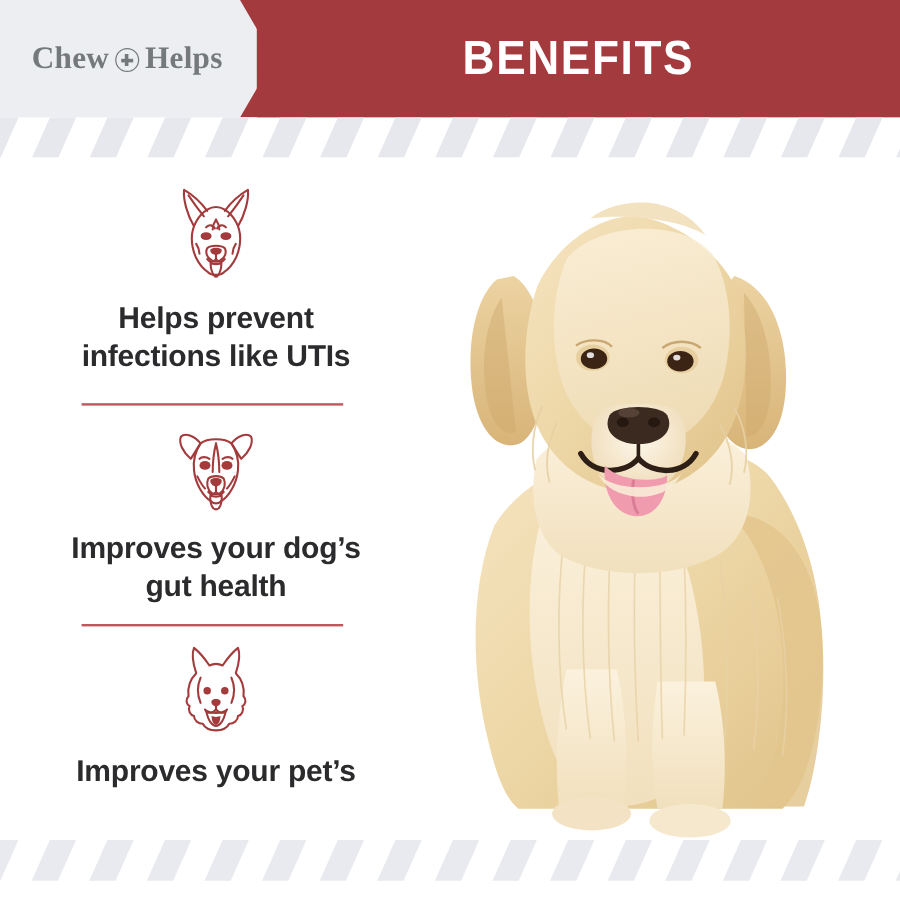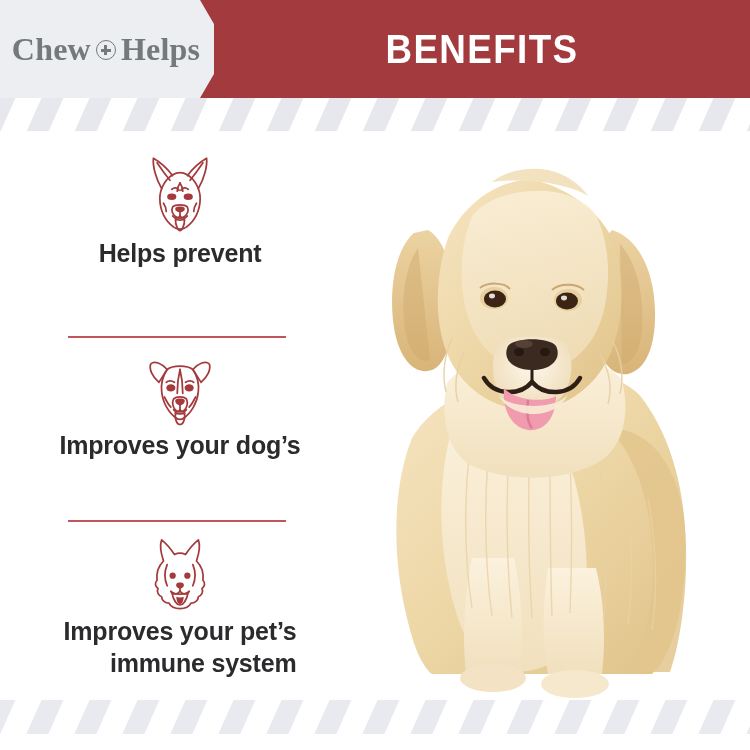--- a/index.html
+++ b/index.html
@@ -15,21 +15,21 @@
   
   .header { position:absolute; top:0; left:0; width:750px; height:98px; }
   .header-logo-panel {
     position:absolute; top:0; left:0; width:230px; height:98px;
     background:#eceef1;
     display:flex; align-items:center; justify-content:center;
   }
   .logo { display:flex; align-items:center; gap:5px; padding-right:18px; }
   .logo-word {
     font-family:"Liberation Serif", serif;
-    font-weight:700; font-size:32px; color:#74797c; letter-spacing:0.2px;
+    font-weight:700; font-size:26px; color:#74797c; letter-spacing:0.2px;
   }
   .logo-plus {
     width:20px; height:20px; border-radius:50%;
     border:1.6px solid #74797c;
     display:flex; align-items:center; justify-content:center;
     position:relative; top:1px;
   }
   .logo-plus::before, .logo-plus::after {
     content:""; position:absolute; background:#74797c;
   }
@@ -76,22 +76,22 @@
     display:flex; flex-direction:column; align-items:center;
   }
   .benefit-1 { top:0; }
   .benefit-2 { top:192px; }
   .benefit-3 { top:378px; }
 
   .benefit-icon { width:92px; height:88px; display:block; }
   .benefit-icon svg { display:block; width:100%; height:100%; }
 
   .benefit-text {
-    margin-top:0;
-    text-align:right;
+    margin-top:12px;
+    text-align:center;
     font-size:25px;
     font-weight:700;
     line-height:1.26;
     color:#2b2b2d;
     letter-spacing:-0.2px;
     max-width:300px;
   }
 
   .divider {
     position:absolute; left:68px; width:218px; height:2px;
@@ -184,20 +184,21 @@
             <path d="M50 72 C48 75 44 75 42 72"></path>
             <path d="M50 72 C52 75 56 75 58 72"></path>
 
             <path d="M45 75 C45 83 48 88 50 88 C52 88 55 83 55 75
                      C53 77 47 77 45 75 Z"></path>
           </g>
         </svg>
       </span>
       <div class="benefit-text">
         <span>Helps prevent</span><br>
+        <span>infections like UTIs</span>
       </div>
     </div>
 
     <div class="benefit benefit-2">
       <span class="benefit-icon">
         <svg viewBox="0 0 100 96">
           <g fill="none" stroke="#a33a3c" stroke-width="1.9" stroke-linecap="round" stroke-linejoin="round">
 
             <path d="M36 30 C30 23 22 20 18 24 C16 30 20 38 27 44
                      C30 40 33 34 36 30 Z"></path>
@@ -228,20 +229,21 @@
             <path d="M50 74 C48 77 45 77 43 74"></path>
             <path d="M50 74 C52 77 55 77 57 74"></path>
 
             <path d="M45 77 C44 85 47 90 50 90 C53 90 56 85 55 77
                      C53 79 47 79 45 77 Z"></path>
           </g>
         </svg>
       </span>
       <div class="benefit-text">
         <span>Improves your dog’s</span><br>
+        <span>gut health</span>
       </div>
     </div>
 
     <div class="benefit benefit-3">
       <span class="benefit-icon">
         <svg viewBox="0 0 100 96">
           <g fill="none" stroke="#a33a3c" stroke-width="1.9" stroke-linecap="round" stroke-linejoin="round">
 
             <path d="M32 36 C29 27 28 18 30 13 C35 17 40 23 44 29
                      C48 27 52 27 56 29 C60 23 65 17 70 13
@@ -271,21 +273,20 @@
 
             <path d="M41 70 C43 80 47 84 50 84 C53 84 57 80 59 70
                      C54 73 46 73 41 70 Z"></path>
             <path d="M46 75 C46 80 48 83 50 83 C52 83 54 80 54 75
                      C52 76 48 76 46 75 Z" fill="#a33a3c" stroke="none"></path>
           </g>
         </svg>
       </span>
       <div class="benefit-text">
         <span>Improves your pet’s</span><br>
-        <span>immune system</span>
       </div>
     </div>
 
     <div class="divider divider-1"></div>
     <div class="divider divider-2"></div>
   </div>
 
   <div class="dog-photo">
     <svg viewBox="0 0 390 565">
       <defs>

